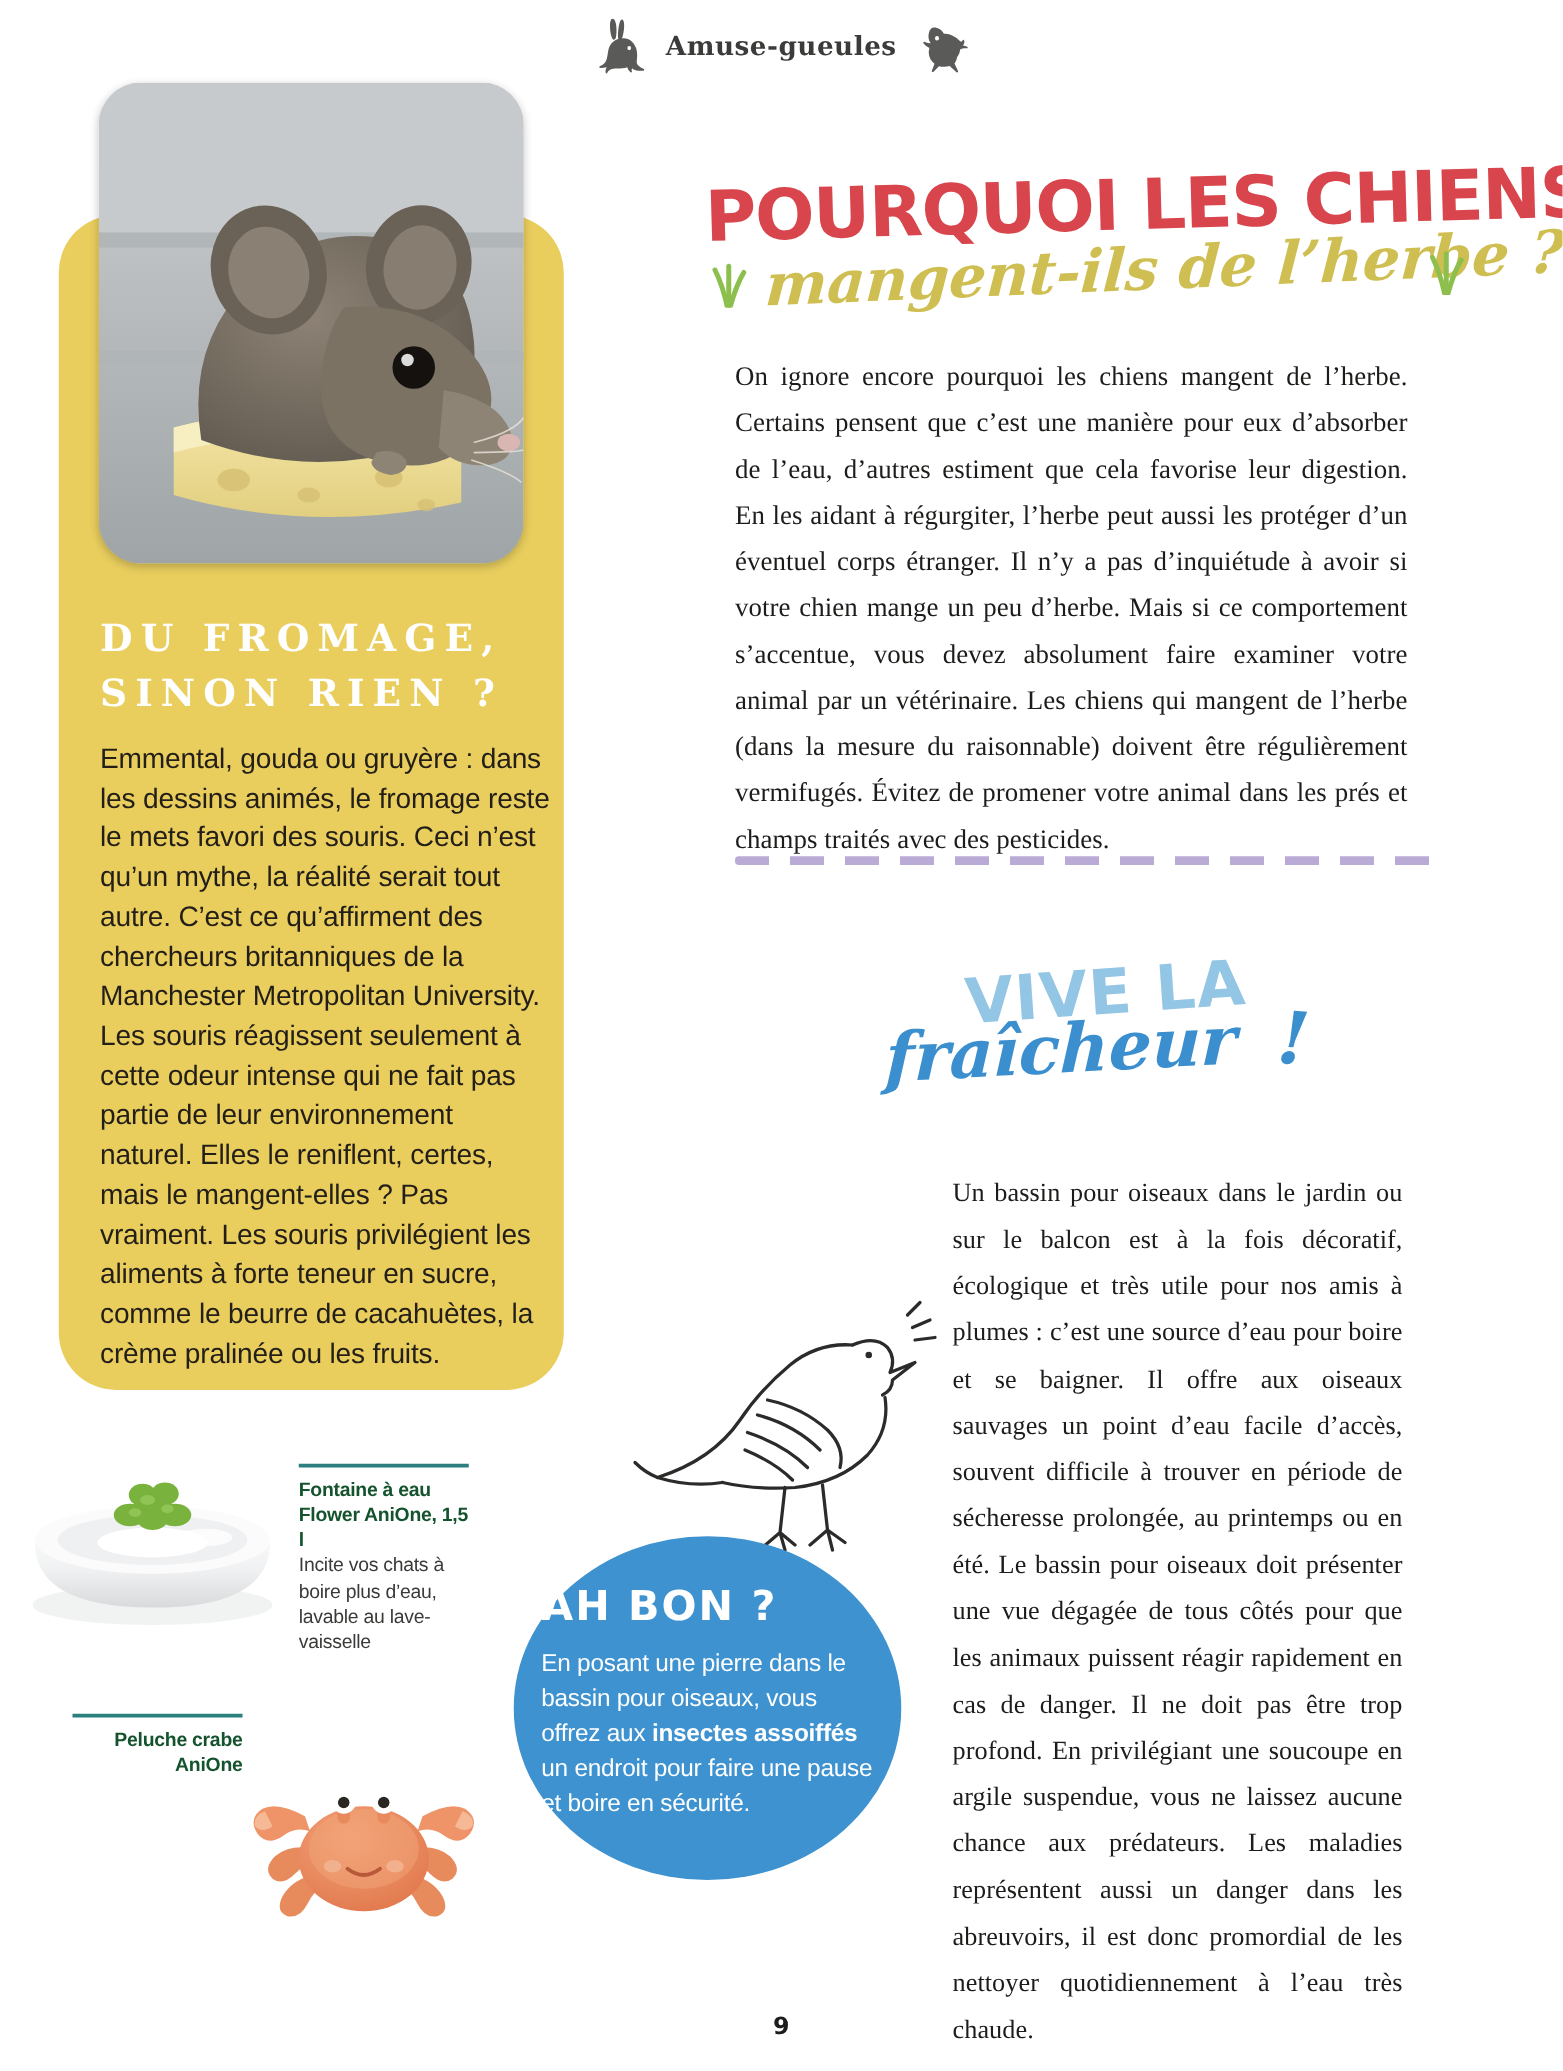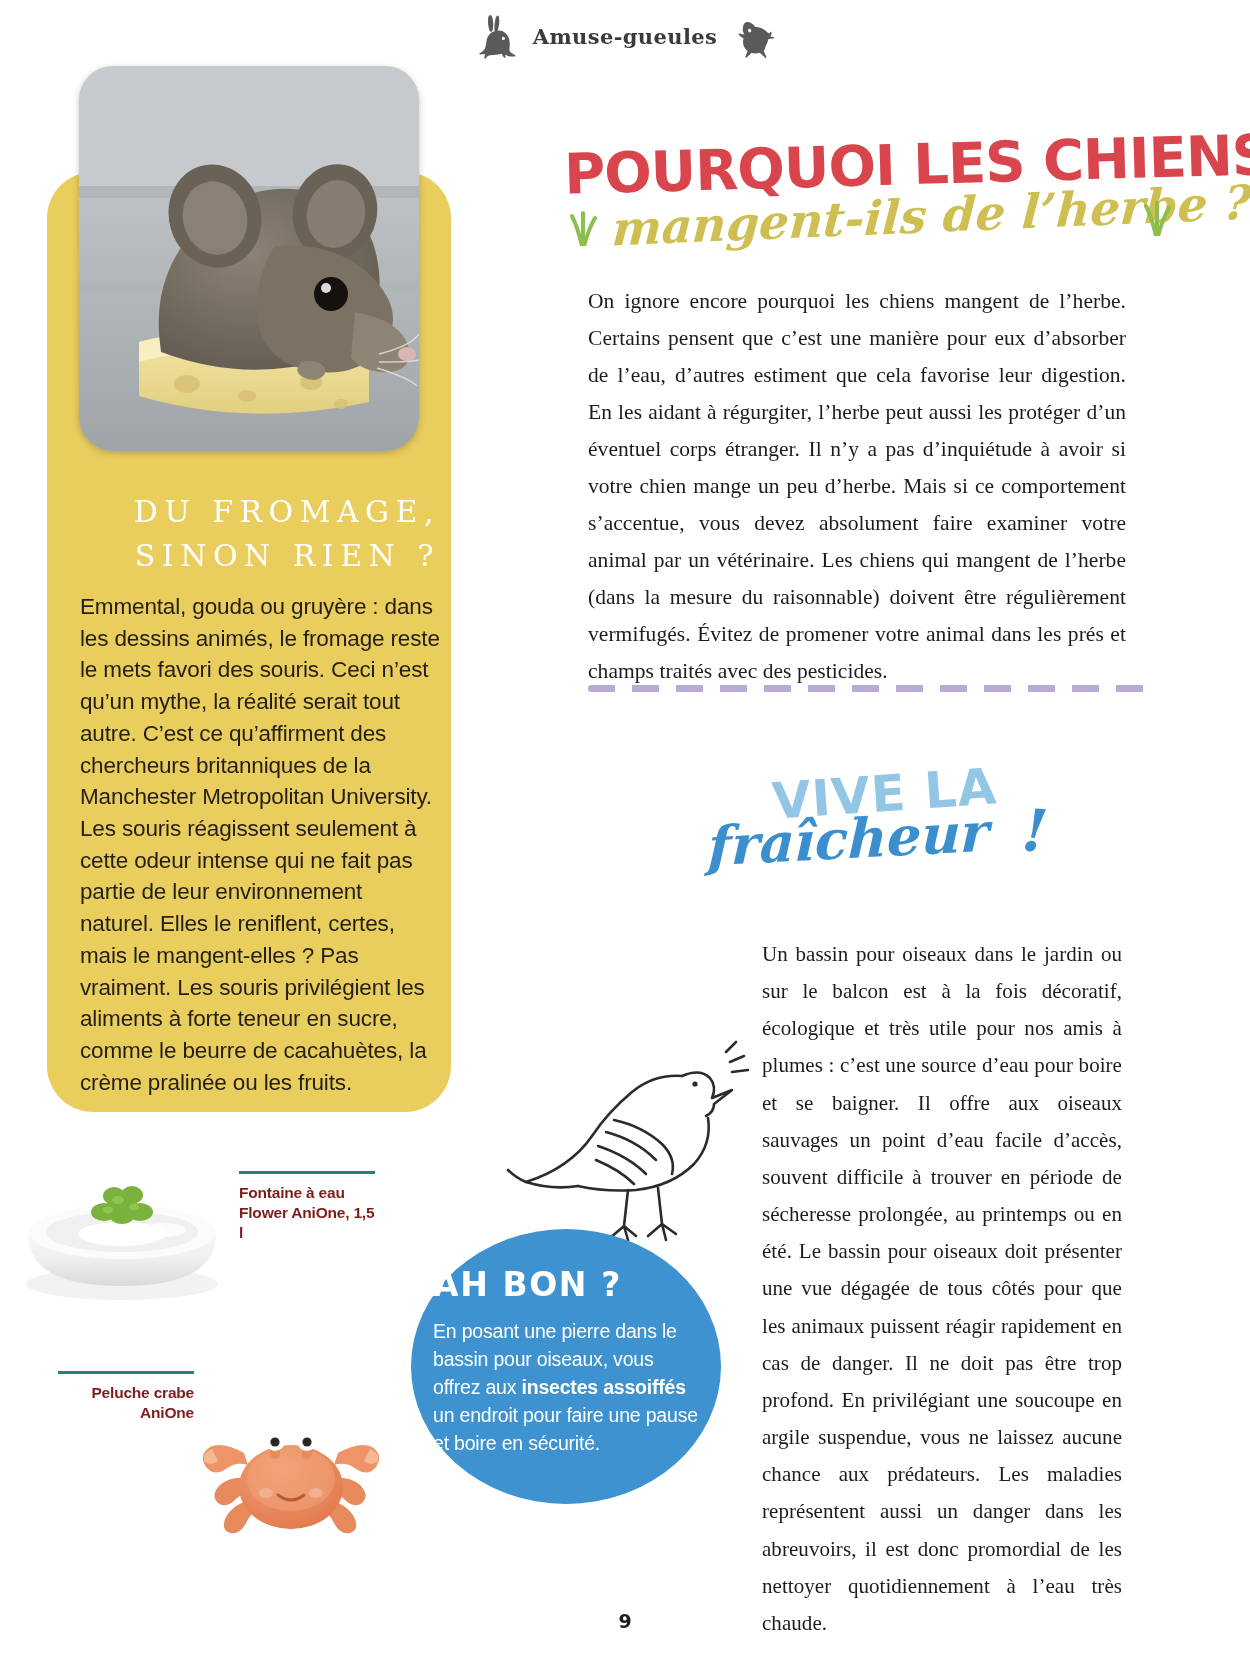--- a/index.html
+++ b/index.html
@@ -57,28 +57,27 @@
     box-sizing: border-box;
   }
   .panel-inner {
     position: absolute;
     left: 33px;
     top: 318px;
     width: 360px;
   }
   .panel-heading {
     font-family: "DejaVu Serif", serif;
-    font-weight: normal;
+    font-weight: bold;
     font-size: 30px;
     line-height: 1.45;
     letter-spacing: 6.5px;
     color: #ffffff;
     margin: 0 0 14px 0;
     text-transform: uppercase;
-    text-align: right;
   }
   .panel-body {
     font-size: 22.5px;
     line-height: 1.41;
     color: #231f18;
     margin: 0;
     font-weight: 400;
     letter-spacing: -0.15px;
   }
 
@@ -277,21 +276,21 @@
     height: 3px;
     background: #2b7f7c;
     margin-bottom: 9px;
     width: 100%;
   }
   .cap-title {
     font-size: 15.5px;
     font-weight: bold;
     line-height: 1.28;
     margin: 0 0 1px 0;
-    color: #7f1d1d;
+    color: #14532d;
     letter-spacing: -0.2px;
   }
   .cap-body {
     font-size: 15.5px;
     line-height: 1.3;
     margin: 0;
     color: #3a3a38;
     letter-spacing: -0.2px;
   }
 
@@ -507,20 +506,21 @@
     <ellipse cx="150" cy="72" rx="22" ry="7" fill="#ffffff" opacity=".8"></ellipse>
   </svg>
 </div>
 
 <div class="prod-fountain-cap">
   <div class="cap-rule"></div>
   <p class="cap-title">
     <span>Fontaine à eau</span><br>
     <span>Flower AniOne, 1,5 l</span>
   </p>
+  <p class="cap-body">Incite vos chats à boire plus d’eau, lavable au lave-vaisselle</p>
 </div>
 
 <div class="prod-crab-cap">
   <div class="cap-rule"></div>
   <p class="cap-title">
     <span>Peluche crabe</span><br>
     <span>AniOne</span>
   </p>
 </div>
 

